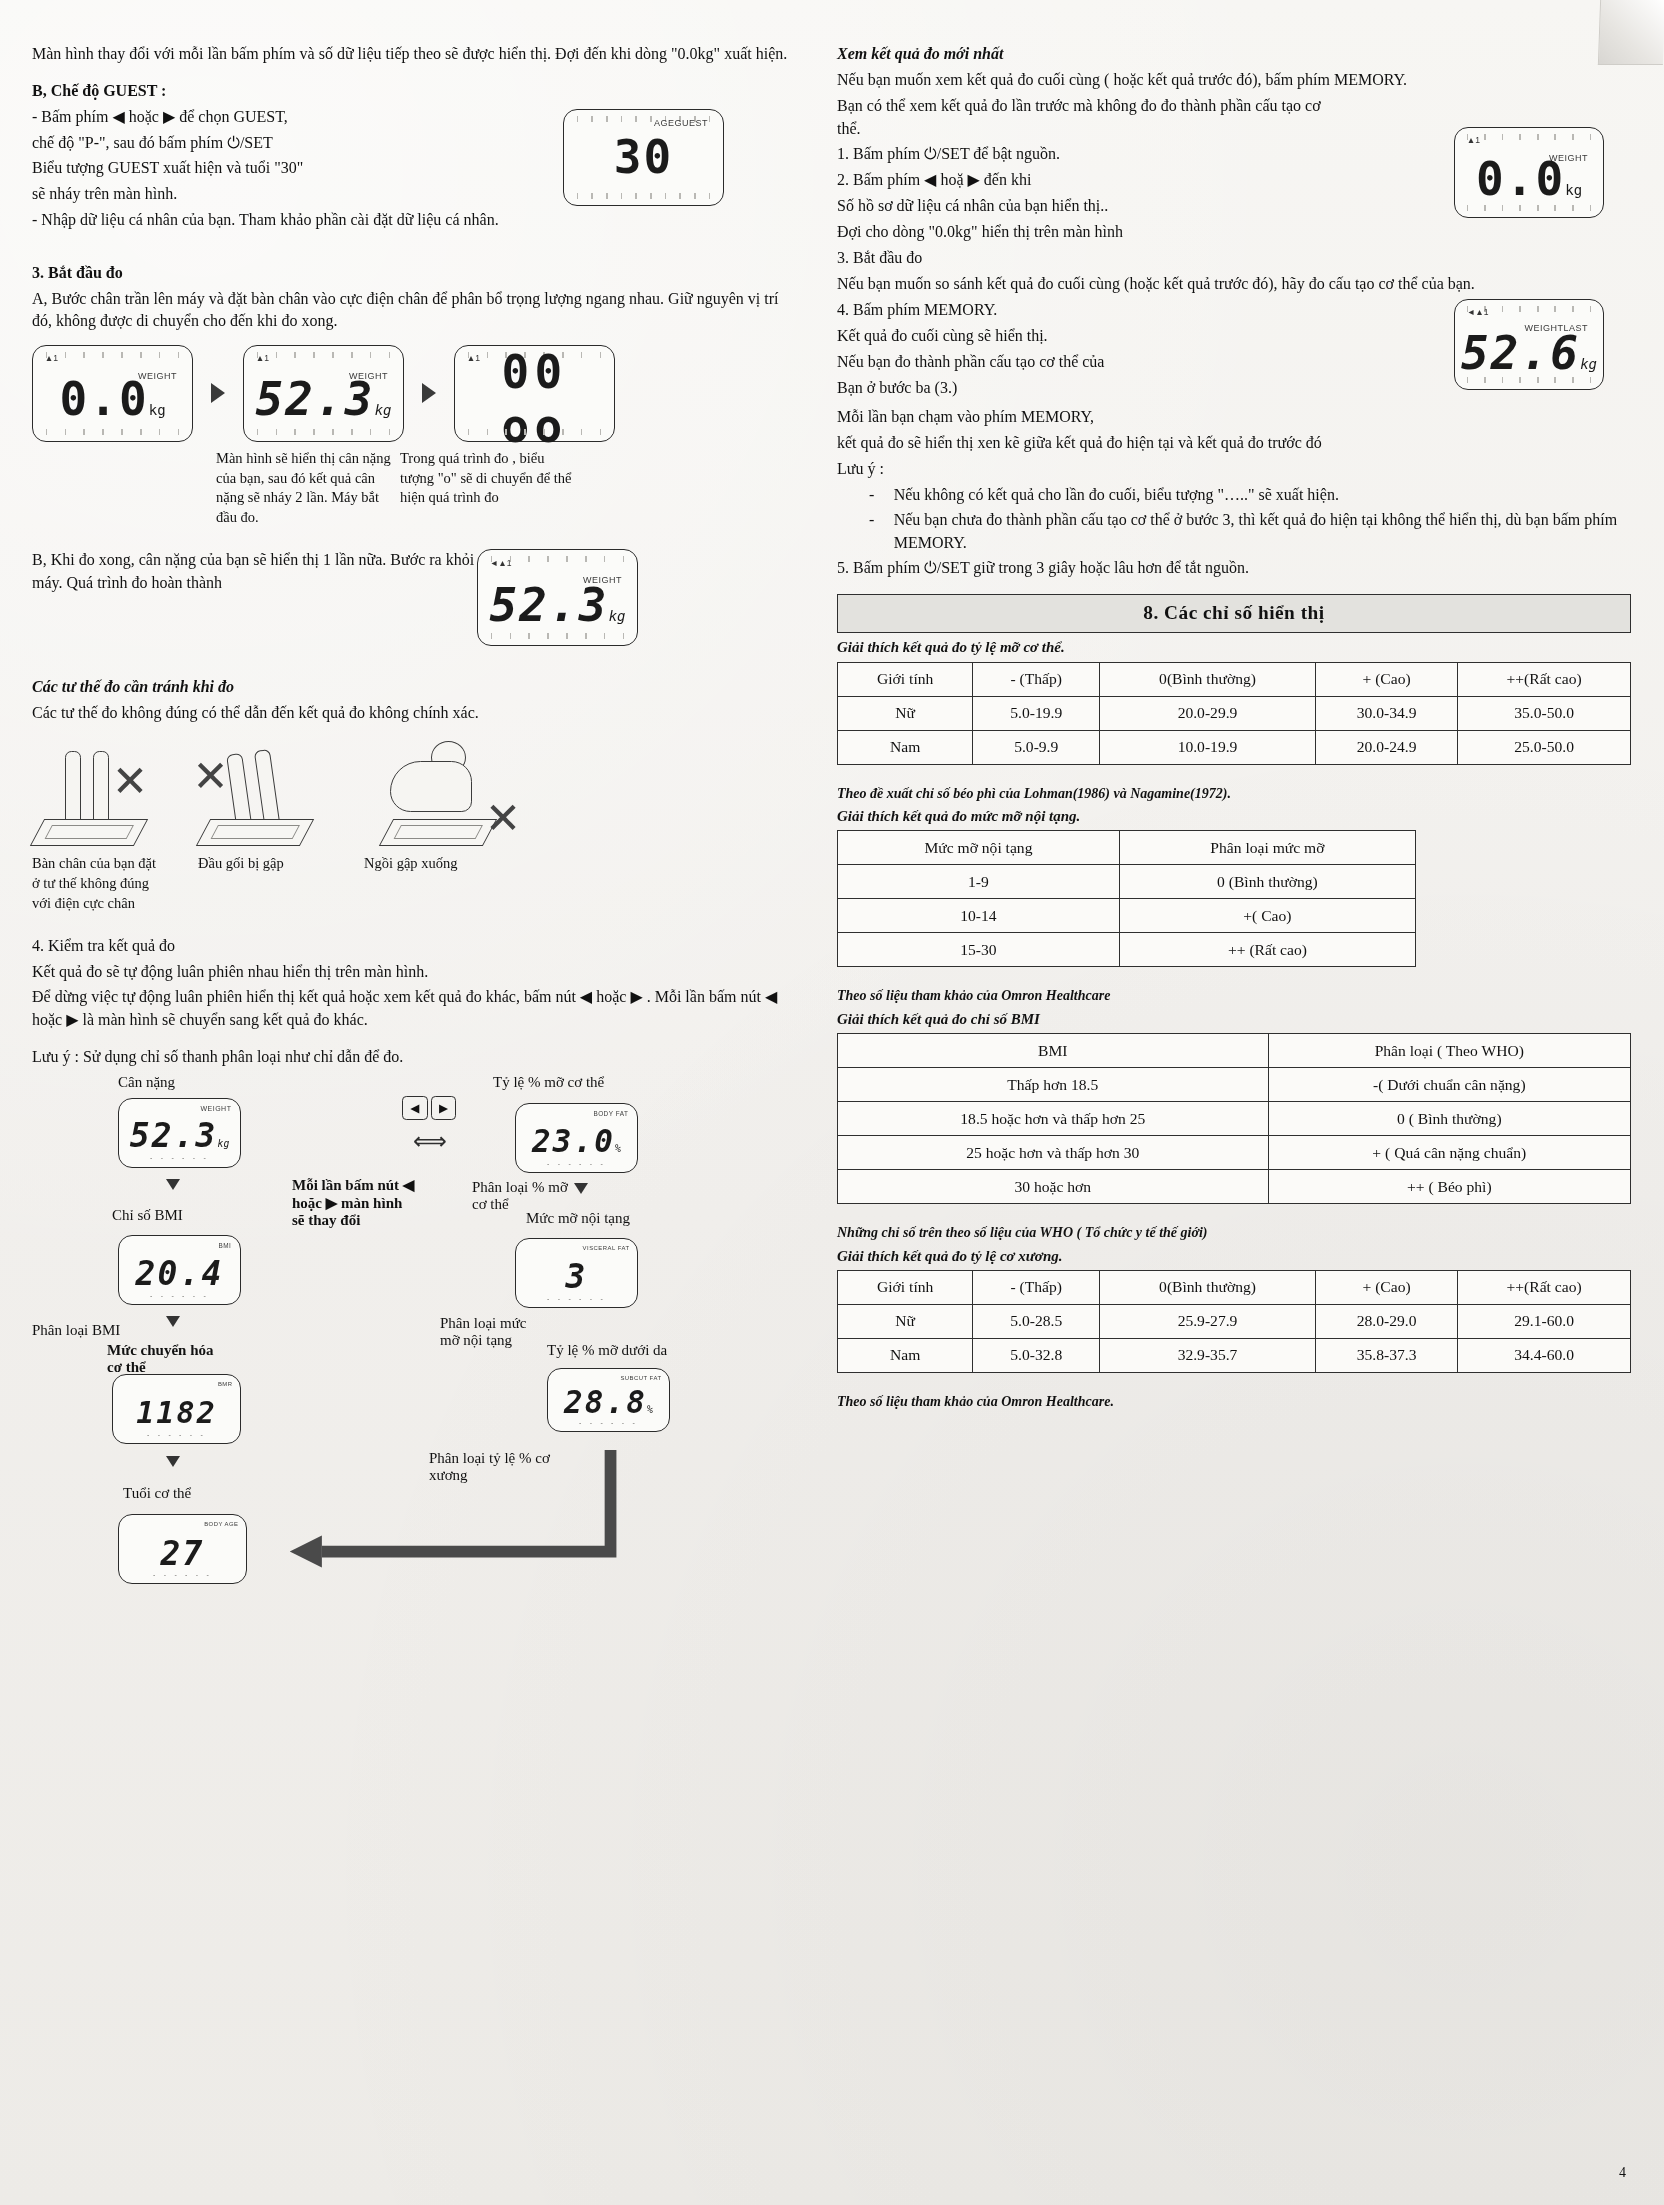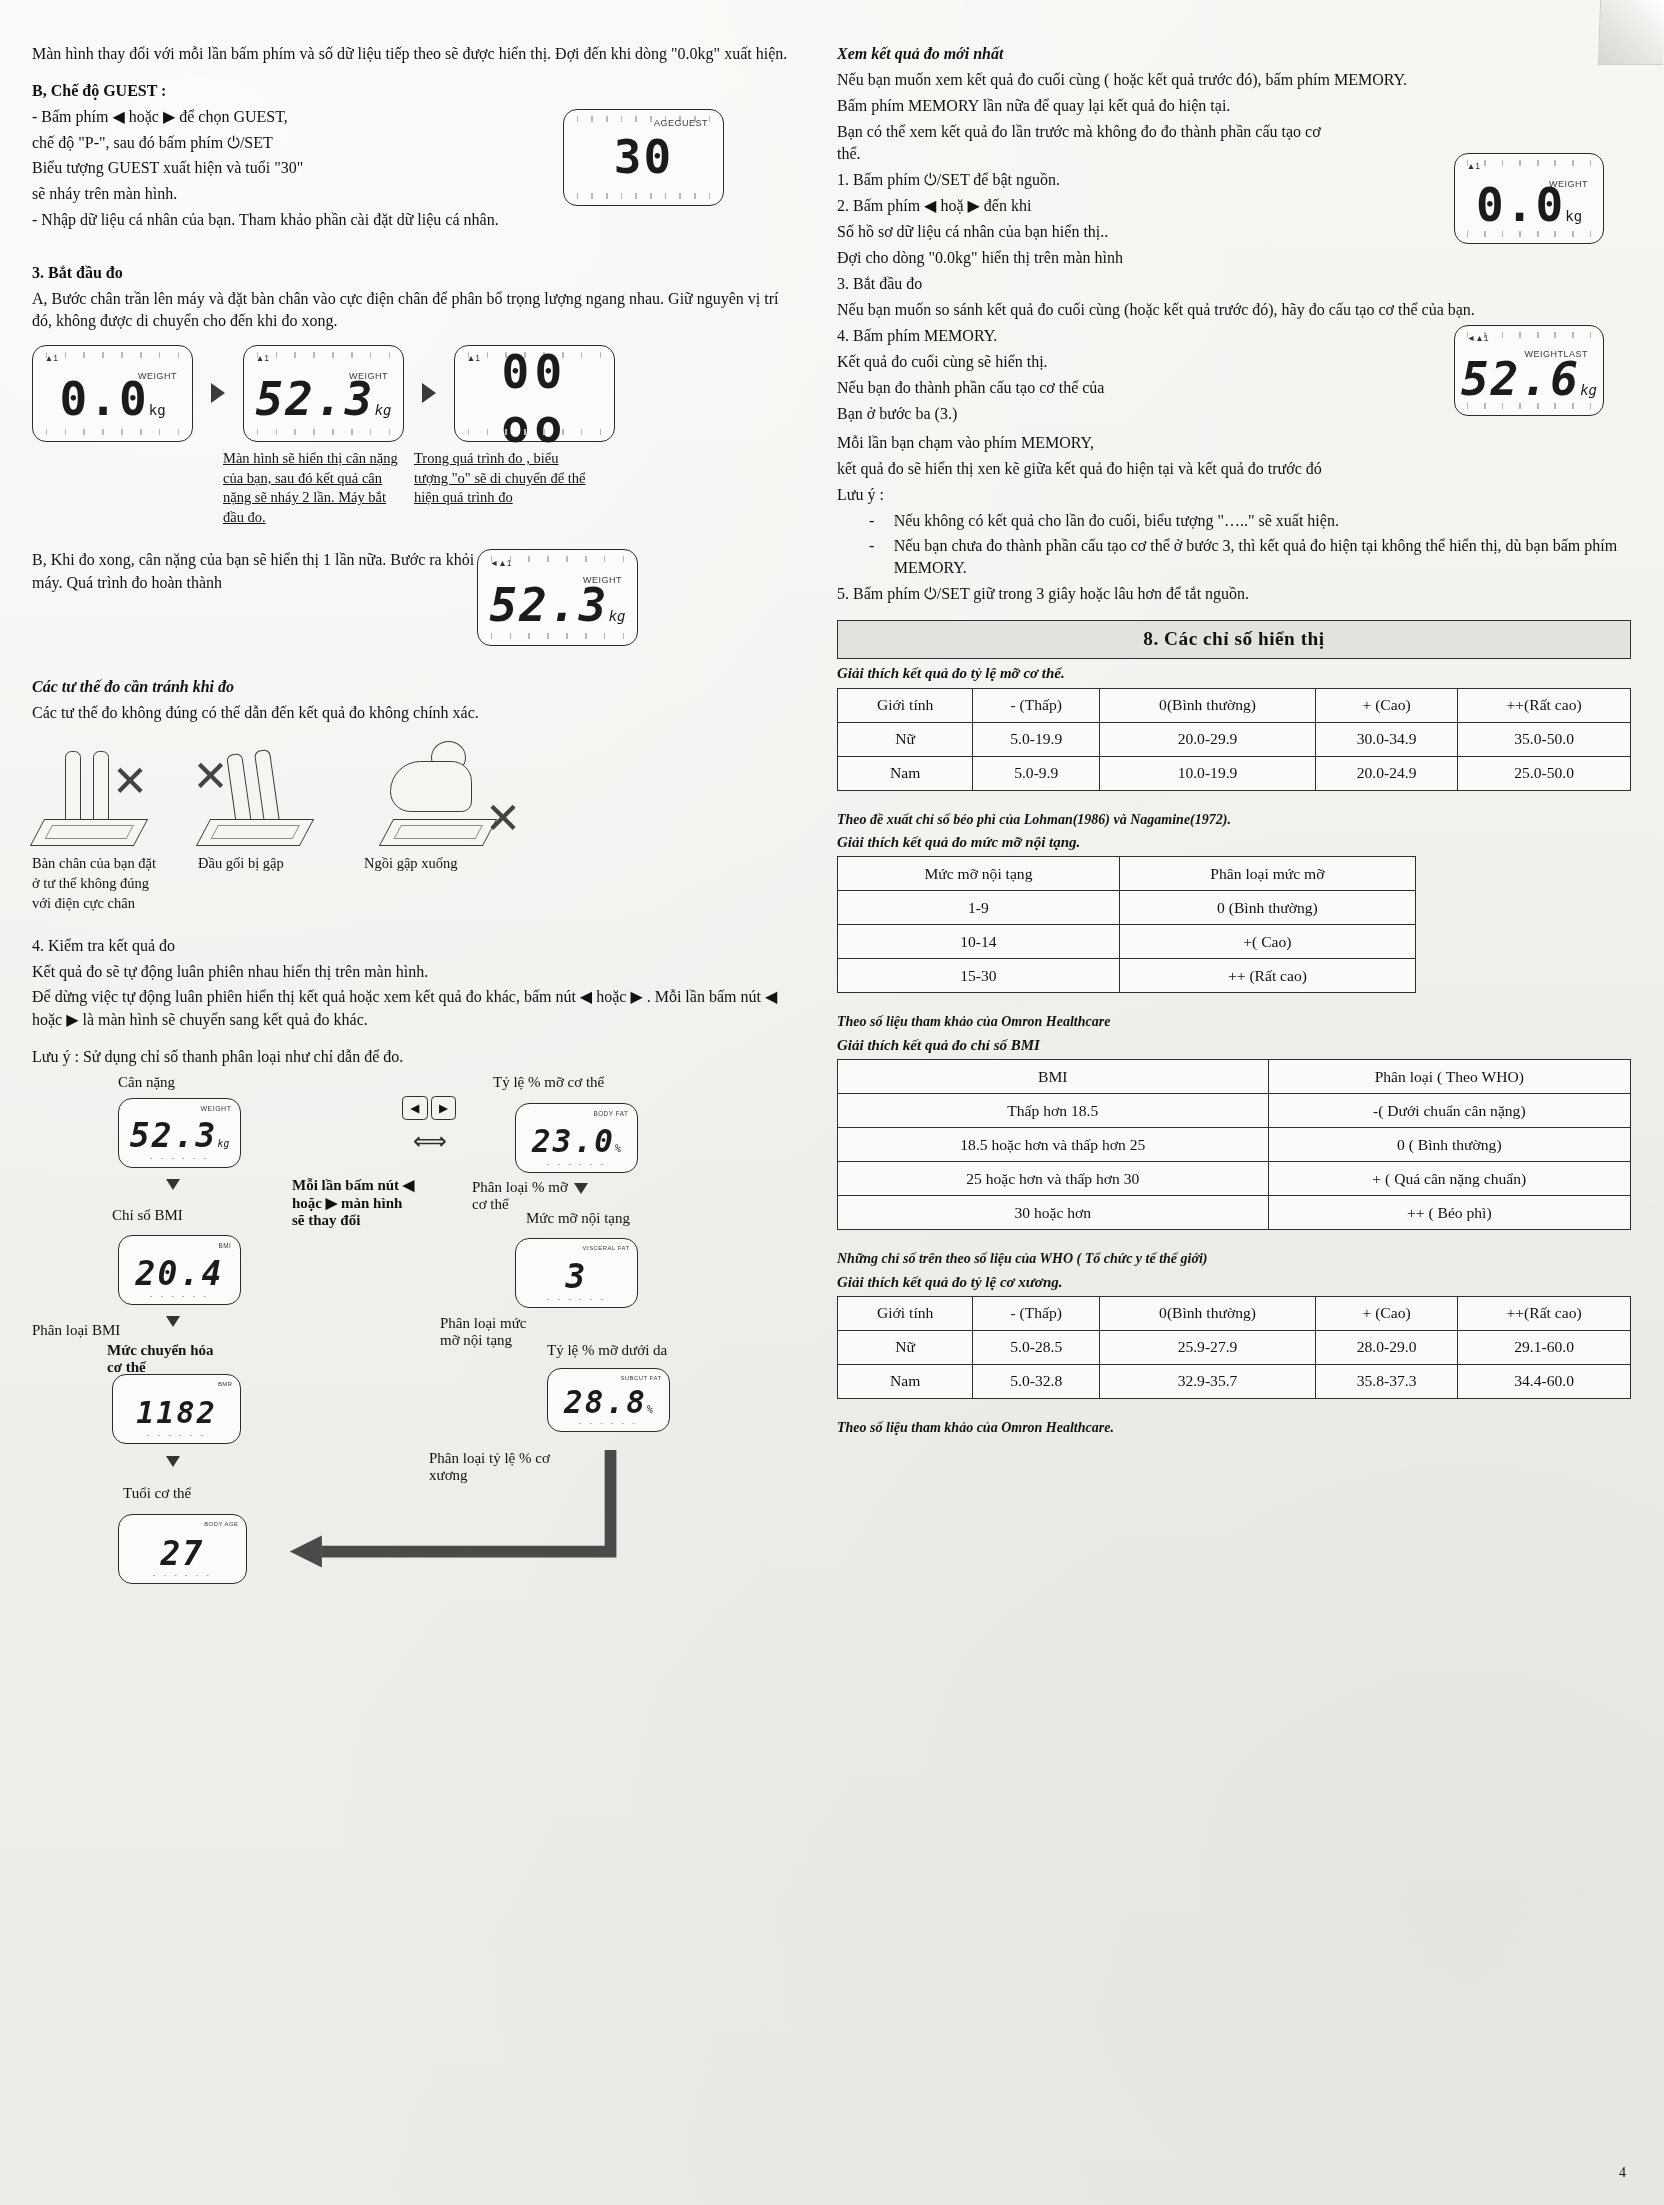--- a/index.html
+++ b/index.html
@@ -317,21 +317,21 @@
             <i></i>
             <i></i>
             <i></i>
             <i></i>
             <i></i>
             <i></i>
           </div>
       </div>
     </div>
 
-    <div style="display:flex; gap:14px; margin-top:7.5px;text-decoration:underline;">
+    <div style="display:flex; gap:7px; margin-top:7.5px;">
       <div style="width:177px;"></div>
       <div class="caption" style="width:177px;">Màn hình sẽ hiển thị cân nặng của bạn, sau đó kết quả cân nặng sẽ nháy 2 lần. Máy bắt đầu đo.</div>
       <div class="caption" style="width:177px;">Trong quá trình đo , biểu tượng "o" sẽ di chuyển để thể hiện quá trình đo</div>
     </div>
 
     <div style="position:relative; margin-top:21.5px; min-height:113px;">
       <p style="width:451px;">B, Khi đo xong, cân nặng của bạn sẽ hiển thị 1 lần nữa. Bước ra khỏi máy. Quá trình đo hoàn thành</p>
       <div class="lcd" style="position:absolute; right:156px; top:0; width:161px; height:97px;">
         <div class="tick-top">
             <i></i>
@@ -512,21 +512,20 @@
         <path d="M 660 0 L 660 190 L 120 190" stroke="#4a4a4a" stroke-width="22" fill="none"></path>
         <path d="M 120 160 L 60 190 L 120 220 Z" fill="#4a4a4a"></path>
       </svg>
     </div>
   </div>
 
   <div class="col-right">
 
     <p class="bi">Xem kết quả đo mới nhất</p>
     <p>Nếu bạn muốn xem kết quả đo cuối cùng ( hoặc kết quả trước đó), bấm phím MEMORY.</p>
-    <p>Bấm phím MEMORY lần nữa để quay lại kết quả đo hiện tại.</p>
 
     <div style="position:relative; min-height:129px;">
       <p style="width:494px;">Bạn có thể xem kết quả đo lần trước mà không đo đo thành phần cấu tạo cơ thể.</p>
       <p style="width:494px;">1. Bấm phím  ⏻/SET   để bật nguồn.</p>
       <p style="width:494px;">2. Bấm phím ◀   hoặ ▶    đến khi</p>
       <p style="width:536px;">Số hồ sơ dữ liệu cá nhân của bạn hiển thị..</p>
       <p style="width:536px;">Đợi cho dòng "0.0kg" hiển thị trên màn hình</p>
 
       <div class="lcd" style="position:absolute; right:27px; top:32px; width:150px; height:91px;">
         <div class="tick-top">

